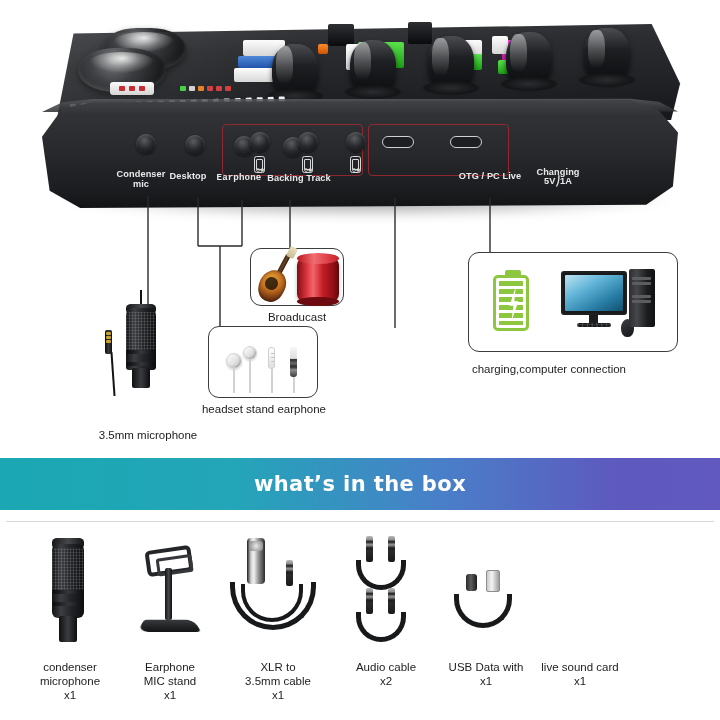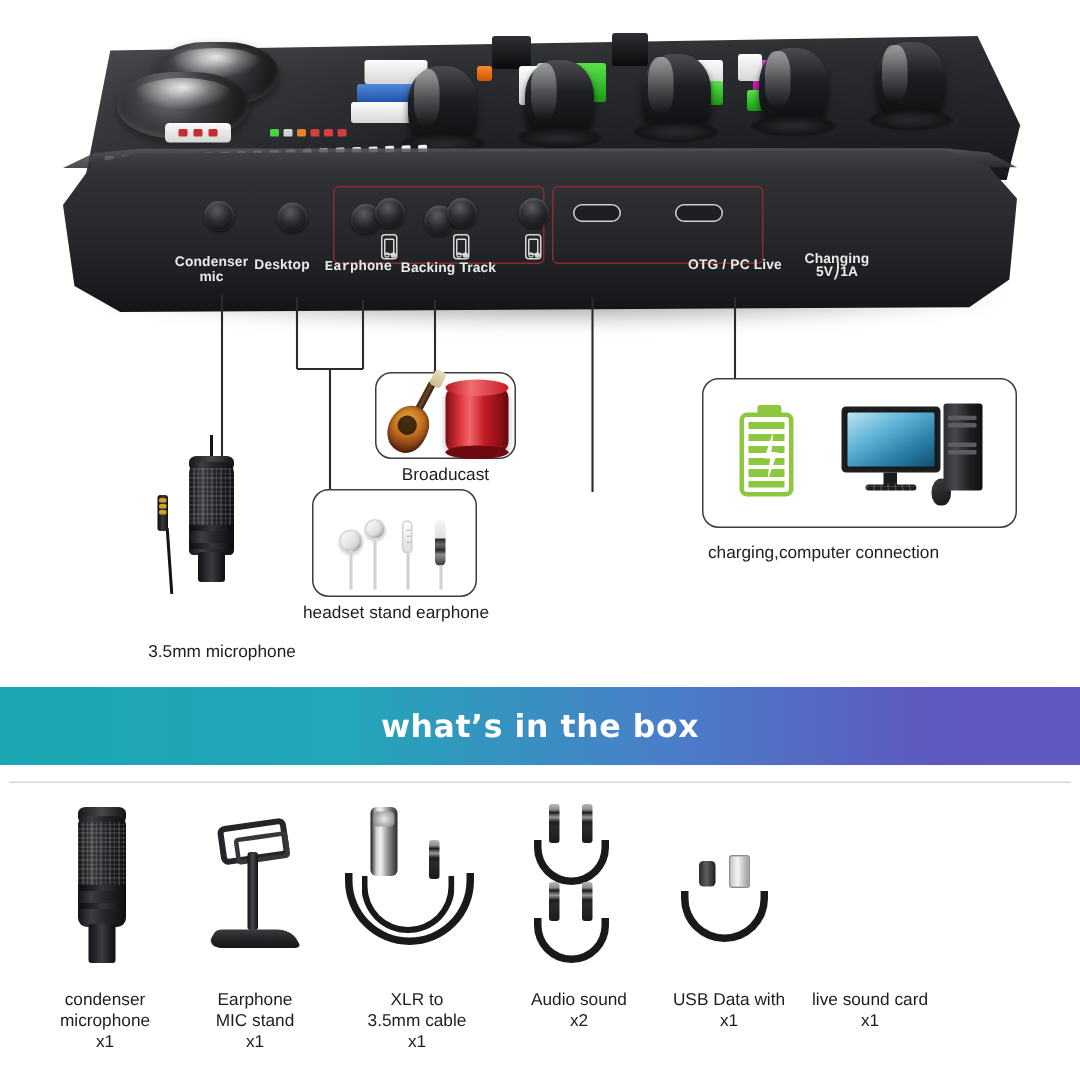--- a/index.html
+++ b/index.html
@@ -454,21 +454,21 @@
 
     <div class="box-item" style="left:336px; top:22px; width:100px; height:130px;">
       <div class="trs" style="left:30px; top:4px;"></div>
       <div class="trs" style="left:52px; top:4px;"></div>
       <div class="cable-u" style="left:20px; top:28px; width:50px; height:30px;"></div>
       <div class="trs" style="left:30px; top:56px;"></div>
       <div class="trs" style="left:52px; top:56px;"></div>
       <div class="cable-u" style="left:20px; top:80px; width:50px; height:30px;"></div>
     </div>
     <div class="box-caption" style="left:332px; top:150px; width:108px;">
-      <span>Audio sound</span><br>
+      <span>Audio cable</span><br>
       <span>x2</span>
     </div>
 
     <div class="box-item" style="left:438px; top:22px; width:96px; height:130px;">
       <div class="usb-c" style="left:28px; top:42px;"></div>
       <div class="usb-a" style="left:48px; top:38px;"></div>
       <div class="cable-u" style="left:16px; top:62px; width:58px; height:34px;"></div>
     </div>
     <div class="box-caption" style="left:420px; top:150px; width:132px;">
       <span>USB  Data with</span><br>

